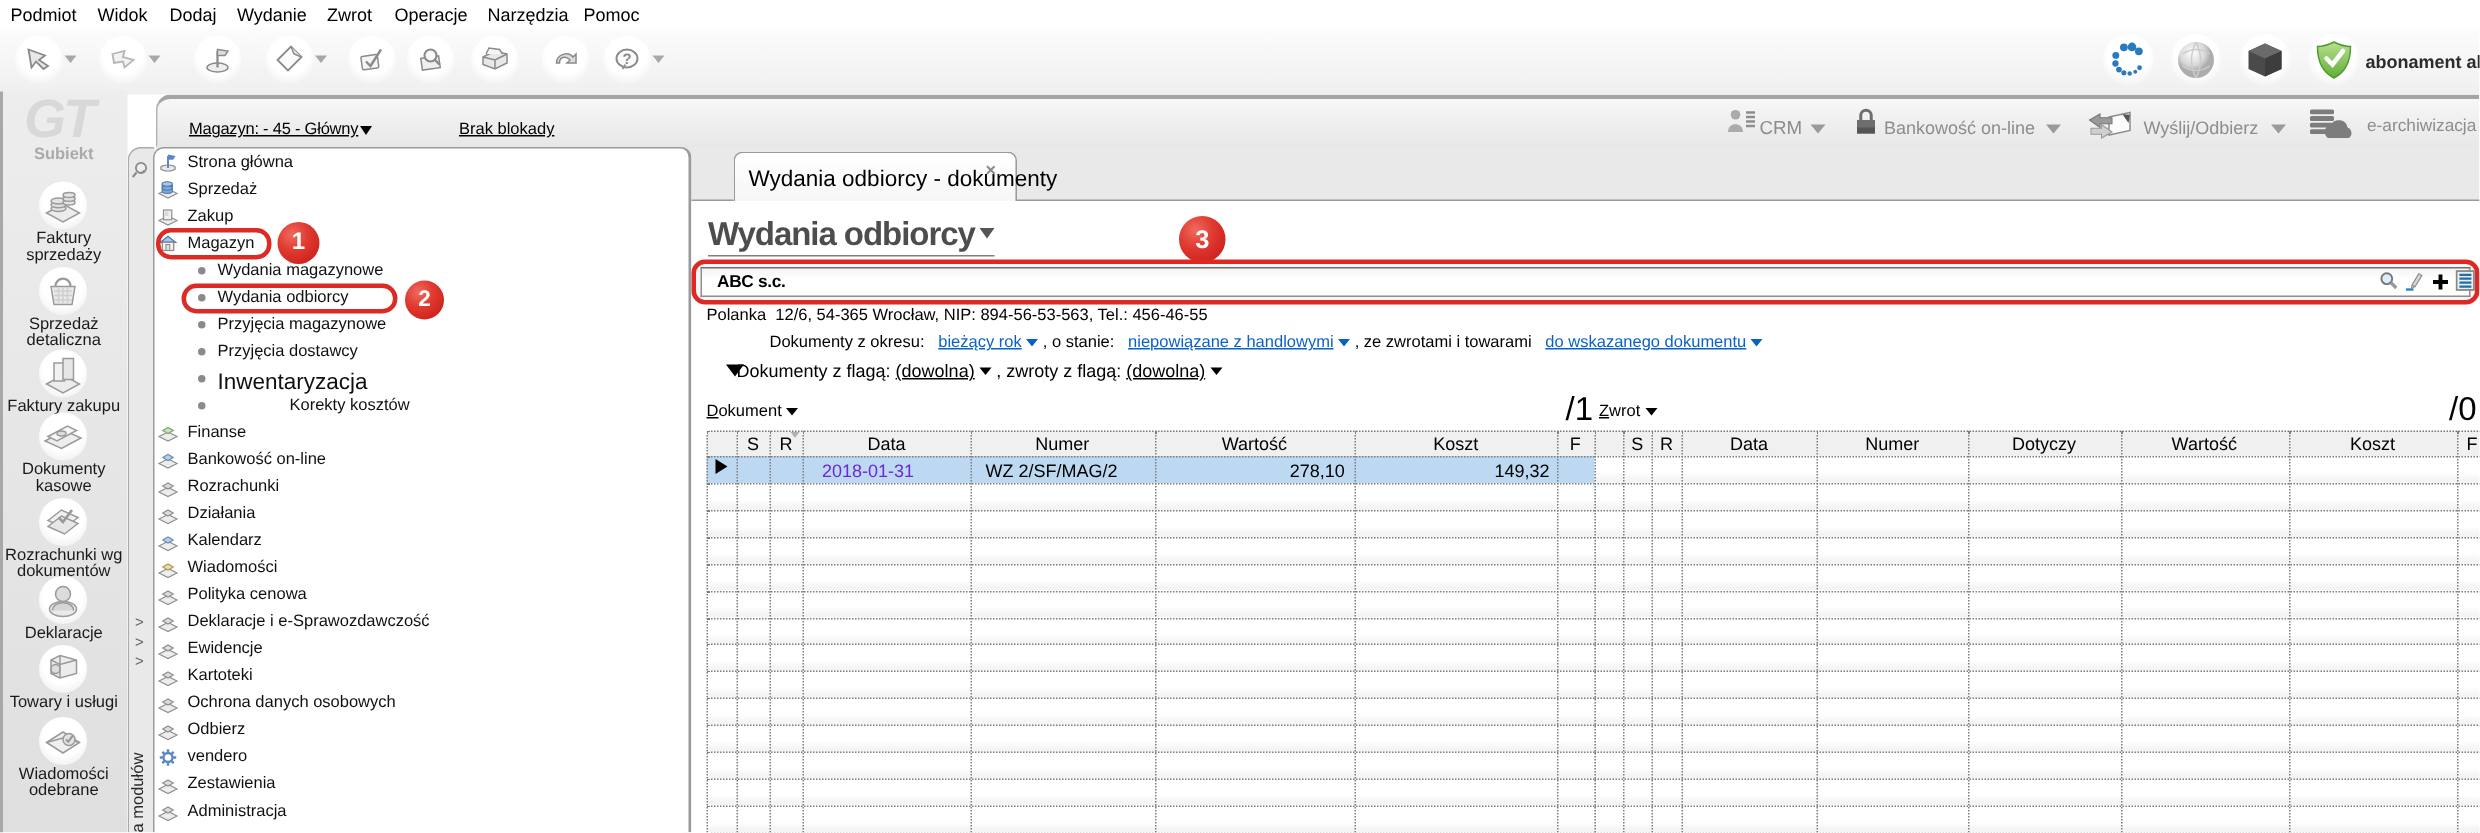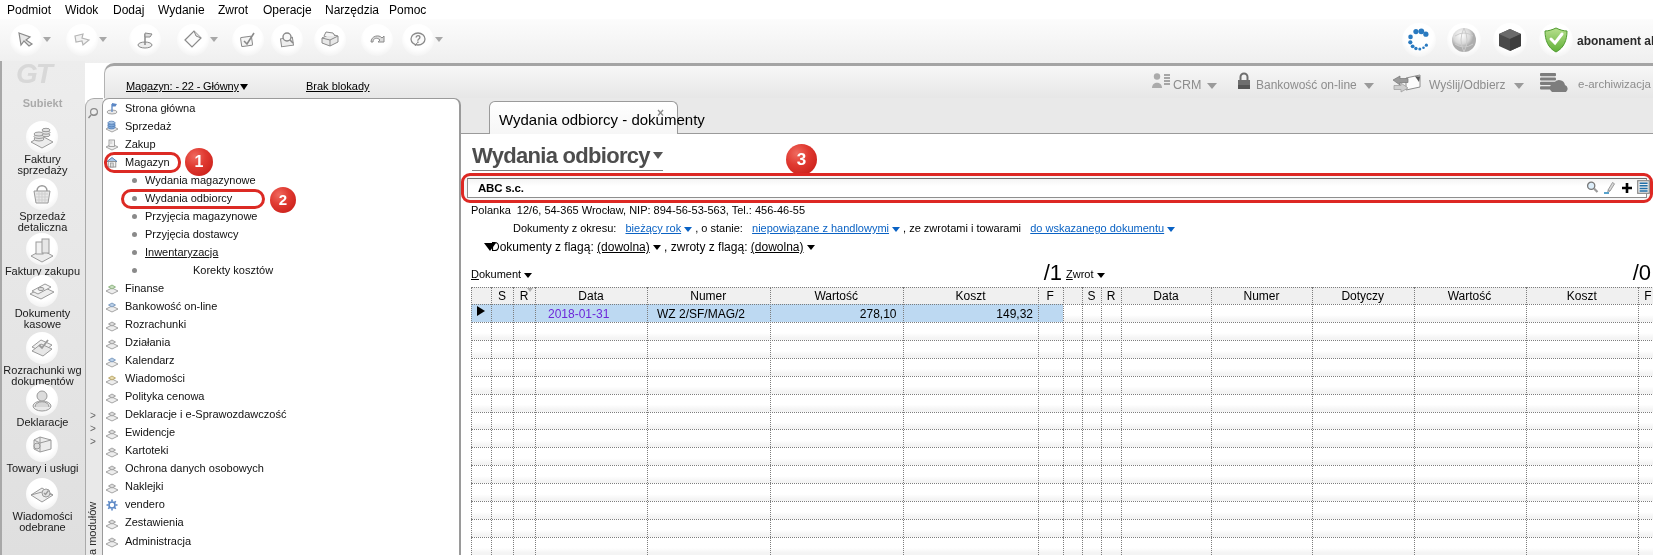--- a/index.html
+++ b/index.html
@@ -125,21 +125,21 @@
         <linearGradient id="sg" x1="0" y1="0" x2="0" y2="1">
           <stop offset="0%" stop-color="#b8e08e"></stop>
           <stop offset="100%" stop-color="#5faf36"></stop>
         </linearGradient>
       </defs>
       <path d="M9 13 l4 4 l7 -9" stroke="#ffffff" stroke-width="3" fill="none" stroke-linecap="round"></path>
     </svg>
   </div>
 <div class="ab" style="left:1577px;top:33.5px;font-size:12px;font-weight:bold;color:#2b2b2b;white-space:nowrap;">abonament akty</div>
 <div class="ab" style="left:0;top:61px;width:85px;height:494px;background:linear-gradient(#ededed,#dfdfdf);border-left:2px solid #a8a8a8;box-sizing:border-box;"></div>
-<div class="ab" style="left:16px;top:58px;font-size:28px;font-weight:bold;font-style:italic;color:#d8d8d8;letter-spacing:-2px;">GT</div>
+<div class="ab" style="left:16px;top:58px;font-size:36px;font-weight:bold;font-style:italic;color:#d8d8d8;letter-spacing:-2px;">GT</div>
 <div class="ab" style="left:0;top:97px;width:85px;text-align:center;font-size:11px;font-weight:bold;color:#aaaaaa;">Subiekt</div>
 <div class="ab" style="left:26px;top:121px;width:32px;height:32px;border-radius:50%;background:radial-gradient(circle at 50% 38%,#ffffff 52%,#f3f3f3 78%,#e6e6e6 100%);display:flex;align-items:center;justify-content:center;">
     <svg width="30" height="30" viewBox="0 0 30 30">
       <path d="M4 20 L15 14 L26 20 L15 26 Z" fill="#ececec" stroke="#9a9a9a"></path>
       <g stroke="#9a9a9a" fill="#e3e3e3">
         <ellipse cx="12" cy="17" rx="5" ry="2"></ellipse>
         <ellipse cx="12" cy="14.5" rx="5" ry="2"></ellipse>
         <ellipse cx="12" cy="12" rx="5" ry="2"></ellipse>
         <ellipse cx="19" cy="13" rx="4" ry="1.7"></ellipse>
         <ellipse cx="19" cy="10.5" rx="4" ry="1.7"></ellipse>
@@ -199,21 +199,21 @@
 <div class="ab" style="left:26px;top:478px;width:32px;height:32px;border-radius:50%;background:radial-gradient(circle at 50% 38%,#ffffff 52%,#f3f3f3 78%,#e6e6e6 100%);display:flex;align-items:center;justify-content:center;">
     <svg width="30" height="30" viewBox="0 0 30 30">
       <path d="M4 16 L15 9 L26 16 L15 23 Z" fill="#efefef" stroke="#9a9a9a"></path>
       <path d="M4 16 L15 13 L26 16" fill="none" stroke="#9a9a9a"></path>
       <circle cx="19" cy="14" r="4" fill="#e2e2e2" stroke="#9a9a9a"></circle>
       <path d="M17 14 l1.5 1.5 l3 -4" stroke="#9a9a9a" stroke-width="1.4" fill="none"></path>
     </svg>
   </div>
 <div class="ab" style="left:0;top:511px;width:85px;text-align:center;font-size:11px;line-height:11px;color:#1a1a1a;">Wiadomości<br>odebrane</div>
 <div class="ab" style="left:104px;top:63px;width:1549px;height:35px;border-top-left-radius:10px;background:linear-gradient(#f7f7f7,#e7e7e7);border-top:3px solid #a4a4a4;border-left:1px solid #b3b3b3;box-sizing:border-box;"></div>
-<div class="ab lnk" style="left:126px;top:80px;font-size:11px;letter-spacing:-0.15px;color:#000;">Magazyn: - 22 - Główny</div>
+<div class="ab lnk" style="left:126px;top:80px;font-size:11px;letter-spacing:-0.15px;color:#000;">Magazyn: - 45 - Główny</div>
 <div class="ab" style="left:240px;top:84px;width:0;height:0;border-left:4.5px solid transparent;border-right:4.5px solid transparent;border-top:6px solid #000;"></div>
 <div class="ab lnk" style="left:294px;top:80px;font-size:11px;color:#000;margin-left:12px;">Brak blokady</div>
 <div class="ab" style="left:1151px;top:72px;"><svg width="20" height="18" viewBox="0 0 20 18">
       <circle cx="6" cy="4.5" r="3.2" fill="#ababab"></circle>
       <path d="M1 16 C1 9 11 9 11 16 Z" fill="#ababab"></path>
       <g stroke="#8d8d8d" stroke-width="1.6">
         <path d="M13 3 h6 M13 6 h6 M13 9 h6 M13 12 h6"></path>
       </g>
     </svg></div>
 <div class="ab" style="left:1173px;top:78px;font-size:12.5px;color:#8d8d8d;">CRM</div>
@@ -291,21 +291,21 @@
 <div class="ab" style="left:125px;top:155.6px;font-size:11px;color:#101010;">Magazyn</div>
 <div class="ab" style="left:132px;top:177.7px;width:5px;height:5px;border-radius:50%;background:#8a8a8a;"></div>
 <div class="ab" style="left:145px;top:173.7px;font-size:11px;color:#101010;">Wydania magazynowe</div>
 <div class="ab" style="left:132px;top:195.7px;width:5px;height:5px;border-radius:50%;background:#8a8a8a;"></div>
 <div class="ab" style="left:145px;top:191.7px;font-size:11px;color:#101010;">Wydania odbiorcy</div>
 <div class="ab" style="left:132px;top:213.7px;width:5px;height:5px;border-radius:50%;background:#8a8a8a;"></div>
 <div class="ab" style="left:145px;top:209.7px;font-size:11px;color:#101010;">Przyjęcia magazynowe</div>
 <div class="ab" style="left:132px;top:231.8px;width:5px;height:5px;border-radius:50%;background:#8a8a8a;"></div>
 <div class="ab" style="left:145px;top:227.8px;font-size:11px;color:#101010;">Przyjęcia dostawcy</div>
 <div class="ab" style="left:132px;top:249.8px;width:5px;height:5px;border-radius:50%;background:#8a8a8a;"></div>
-<div class="ab" style="left:145px;top:245.8px;font-size:11px;color:#101010;text-decoration:underline;">Inwentaryzacja</div>
+<div class="ab" style="left:145px;top:245.8px;font-size:15px;color:#101010;">Inwentaryzacja</div>
 <div class="ab" style="left:132px;top:267.9px;width:5px;height:5px;border-radius:50%;background:#8a8a8a;"></div>
 <div class="ab" style="left:145px;top:263.9px;font-size:11px;color:#101010;padding-left:48px;">Korekty kosztów</div>
 <div class="ab" style="left:105px;top:281.4px;"><svg width="14" height="14" viewBox="0 0 14 14">
       <path d="M1 10 L7 7 L13 10 L7 13 Z" fill="#ededed" stroke="#8f8f8f" stroke-width="0.8"></path>
       <path d="M3.5 6 L7 4 L10.5 6 L7 8 Z" fill="#c9dfc0" stroke="#7da86f" stroke-width="0.8"></path>
     </svg></div>
 <div class="ab" style="left:125px;top:281.9px;font-size:11px;color:#101010;">Finanse</div>
 <div class="ab" style="left:105px;top:299.4px;"><svg width="14" height="14" viewBox="0 0 14 14">
       <path d="M1 10 L7 7 L13 10 L7 13 Z" fill="#ededed" stroke="#8f8f8f" stroke-width="0.8"></path>
       <path d="M3.5 6 L7 4 L10.5 6 L7 8 Z" fill="#b9cfe8" stroke="#6b8db5" stroke-width="0.8"></path>
@@ -353,21 +353,21 @@
 <div class="ab" style="left:125px;top:444.3px;font-size:11px;color:#101010;">Kartoteki</div>
 <div class="ab" style="left:105px;top:461.8px;"><svg width="14" height="14" viewBox="0 0 14 14">
       <path d="M1 10 L7 7 L13 10 L7 13 Z" fill="#ededed" stroke="#8f8f8f" stroke-width="0.8"></path>
       <path d="M3.5 6 L7 4 L10.5 6 L7 8 Z" fill="#dcdcdc" stroke="#8f8f8f" stroke-width="0.8"></path>
     </svg></div>
 <div class="ab" style="left:125px;top:462.3px;font-size:11px;color:#101010;">Ochrona danych osobowych</div>
 <div class="ab" style="left:105px;top:479.8px;"><svg width="14" height="14" viewBox="0 0 14 14">
       <path d="M1 10 L7 7 L13 10 L7 13 Z" fill="#ededed" stroke="#8f8f8f" stroke-width="0.8"></path>
       <path d="M3.5 6 L7 4 L10.5 6 L7 8 Z" fill="#dcdcdc" stroke="#8f8f8f" stroke-width="0.8"></path>
     </svg></div>
-<div class="ab" style="left:125px;top:480.3px;font-size:11px;color:#101010;">Naklejki</div>
+<div class="ab" style="left:125px;top:480.3px;font-size:11px;color:#101010;">Odbierz</div>
 <div class="ab" style="left:105px;top:497.9px;"><svg width="14" height="14" viewBox="0 0 14 14">
       <circle cx="7" cy="7" r="3" fill="none" stroke="#5b87c5" stroke-width="1.6"></circle>
       <g stroke="#5b87c5" stroke-width="1.6">
         <path d="M7 1.5 V3.5 M7 10.5 V12.5 M1.5 7 H3.5 M10.5 7 H12.5 M3.2 3.2 L4.6 4.6 M9.4 9.4 L10.8 10.8 M10.8 3.2 L9.4 4.6 M4.6 9.4 L3.2 10.8"></path>
       </g>
     </svg></div>
 <div class="ab" style="left:125px;top:498.4px;font-size:11px;color:#101010;">vendero</div>
 <div class="ab" style="left:105px;top:515.9px;"><svg width="14" height="14" viewBox="0 0 14 14">
       <path d="M1 10 L7 7 L13 10 L7 13 Z" fill="#ededed" stroke="#8f8f8f" stroke-width="0.8"></path>
       <path d="M3.5 6 L7 4 L10.5 6 L7 8 Z" fill="#dcdcdc" stroke="#8f8f8f" stroke-width="0.8"></path>

